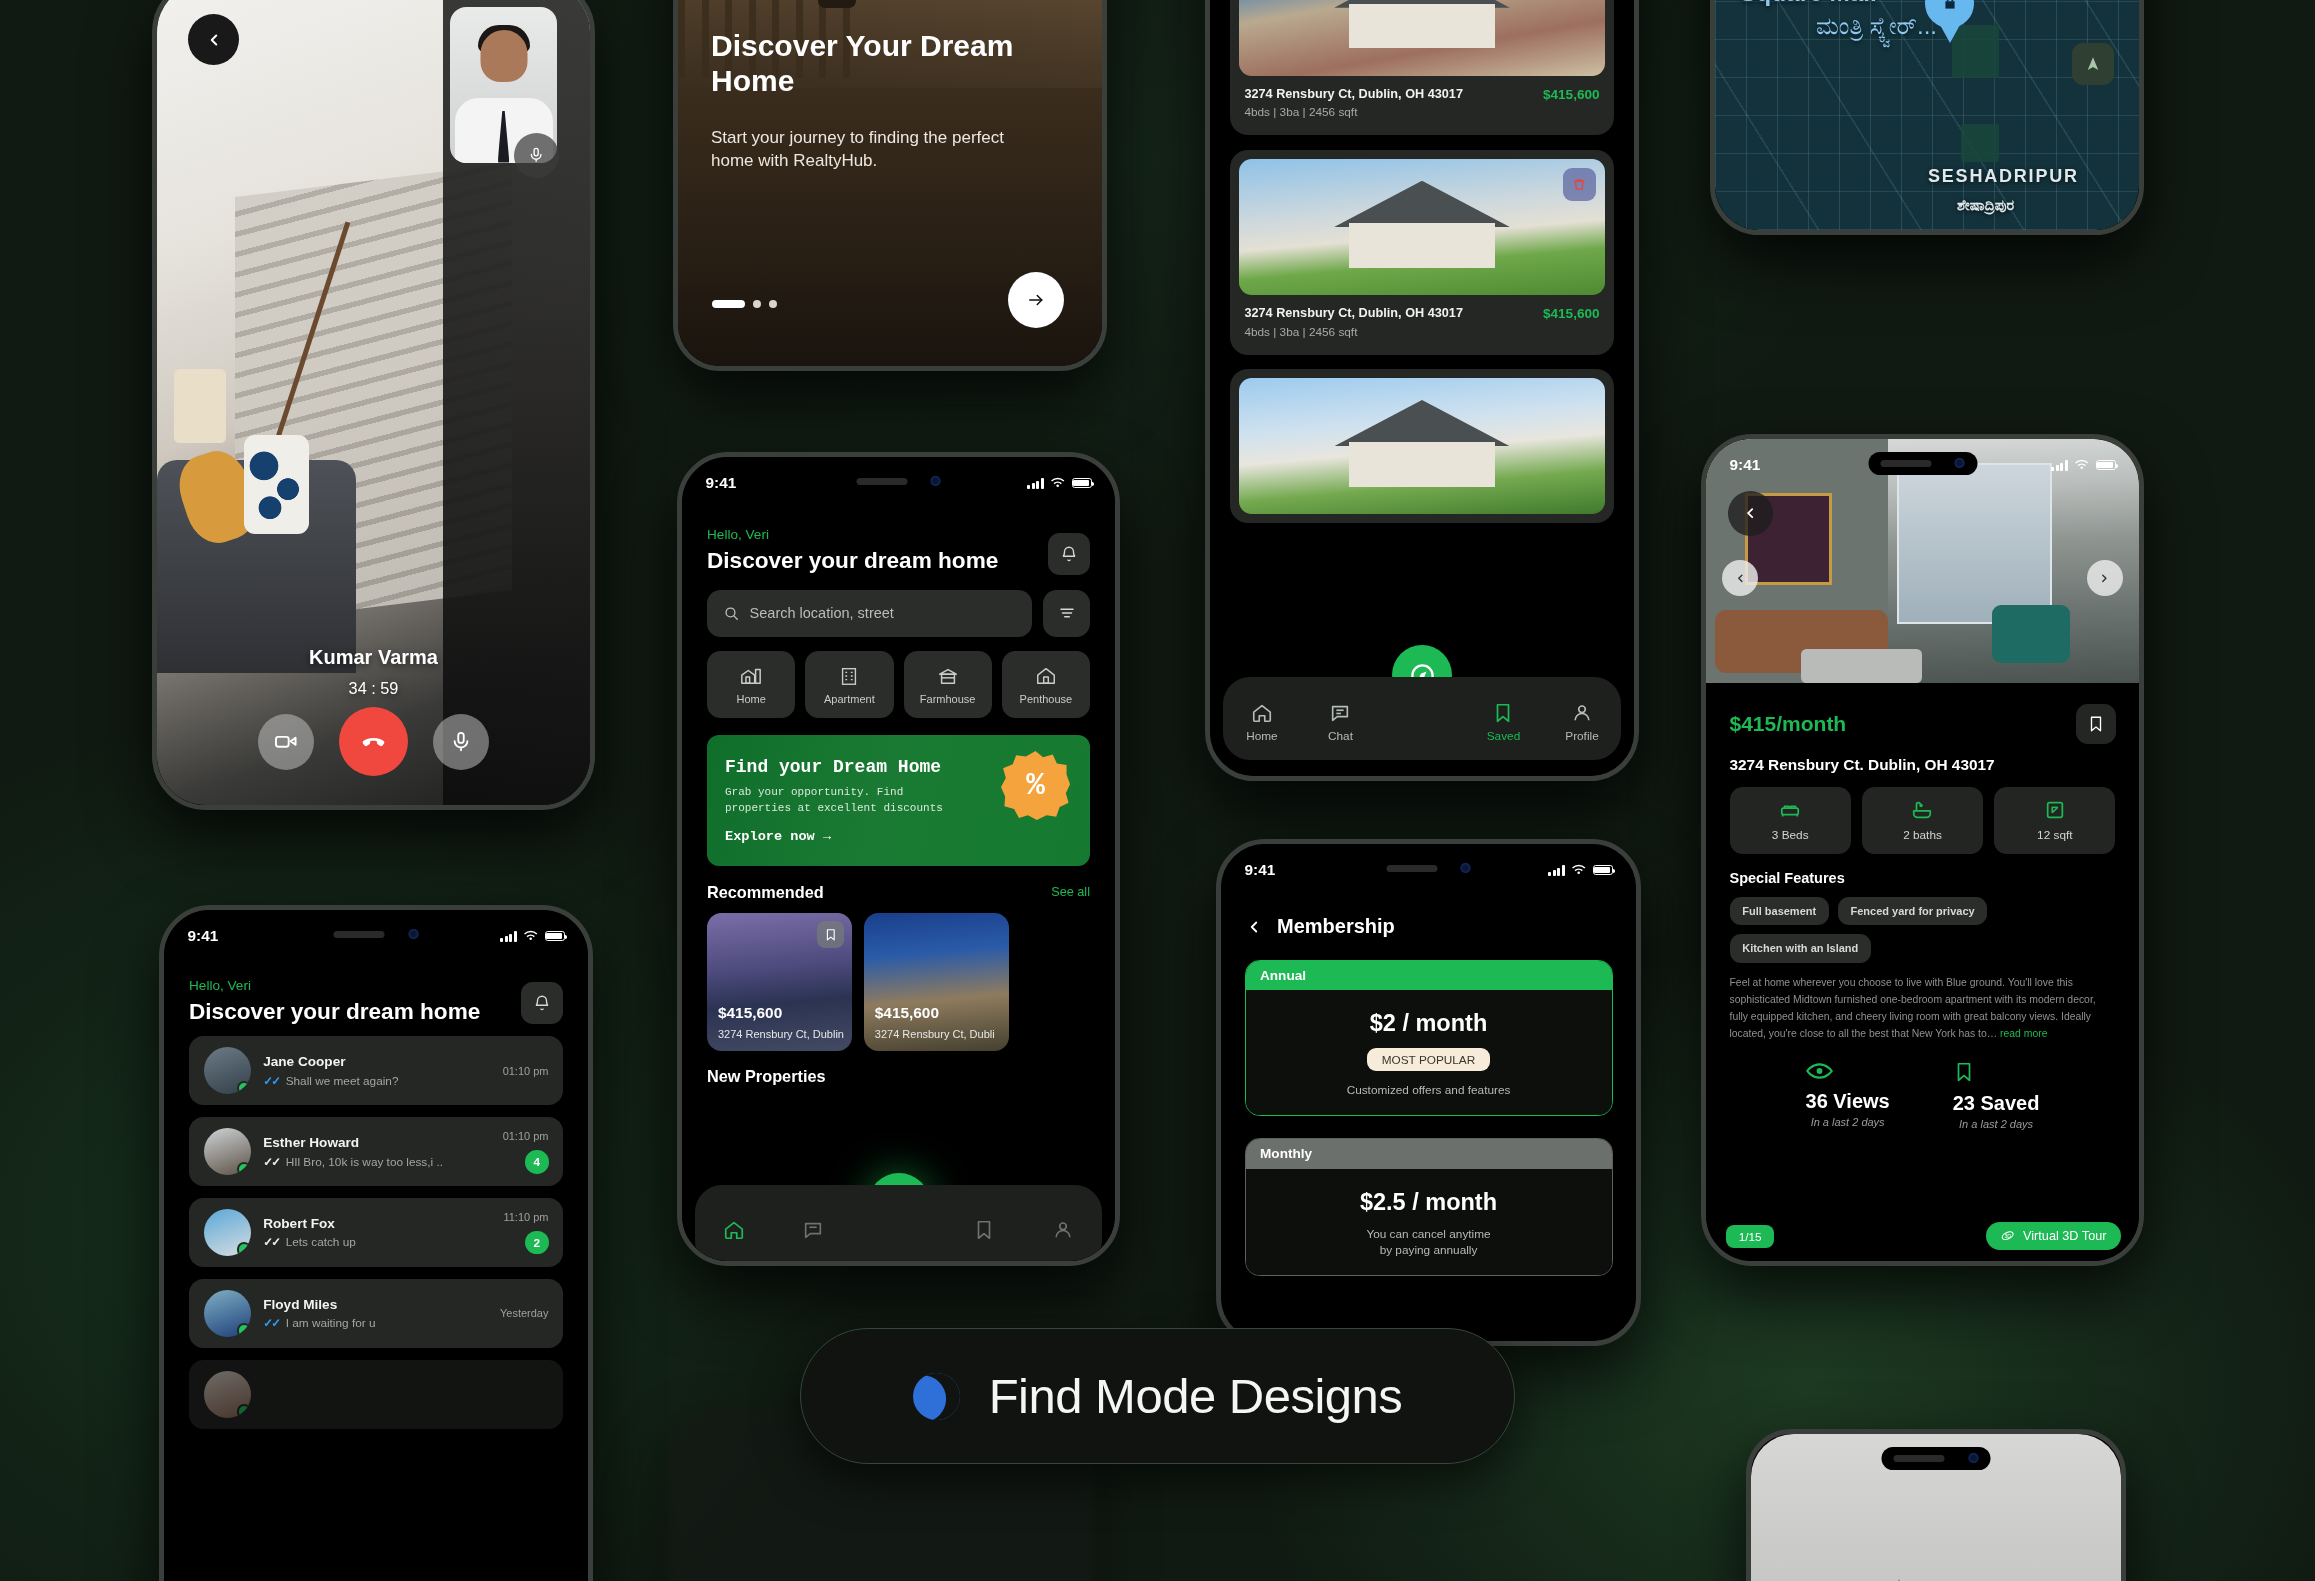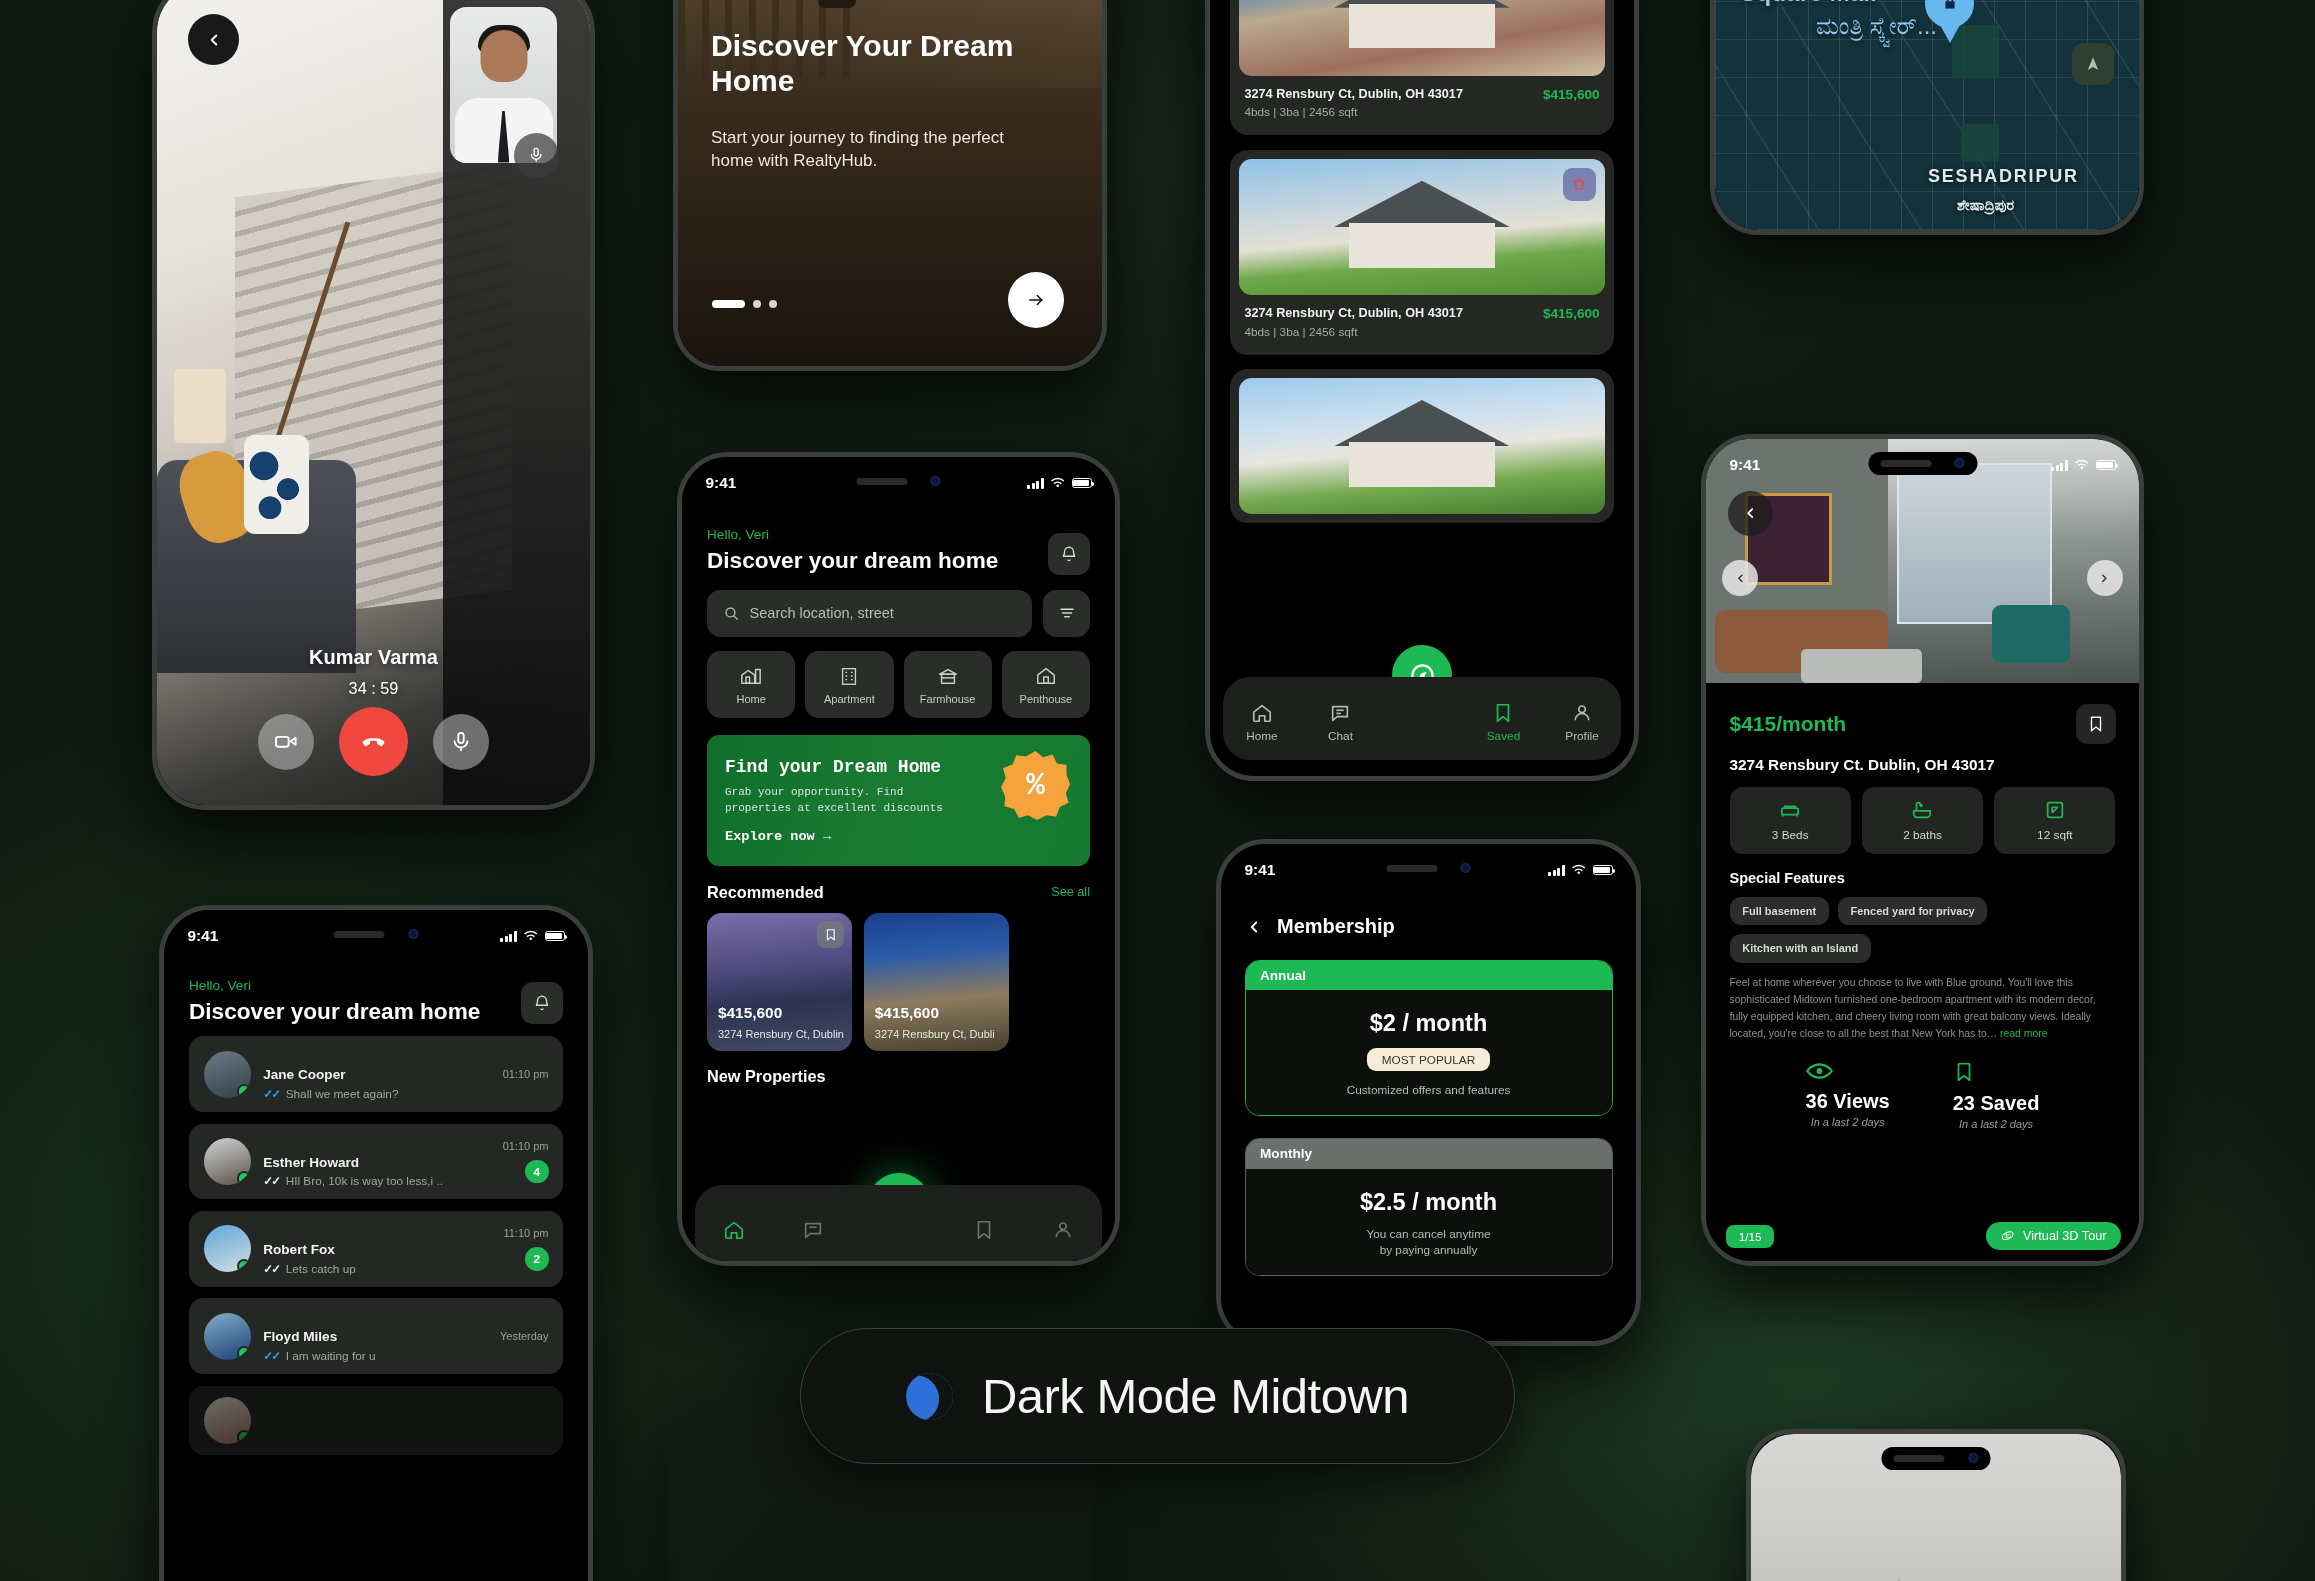--- a/index.html
+++ b/index.html
@@ -196,21 +196,21 @@
   #p6 .body{position:absolute;left:0;right:0;top:52px;bottom:0;padding:0 25px;}
   #p6 .hello{color:#1db954;font-size:13.6px;margin-top:16.3px;}
   #p6 .h1{color:#fff;font-size:22.6px;font-weight:600;margin-top:5.4px;}
   #p6 .bell{position:absolute;right:25px;top:20px;width:42px;height:42px;border-radius:11.8px;
      background:#2a2d2a;display:flex;align-items:center;justify-content:center;}
   #p6 .chat{display:flex;align-items:center;gap:12.7px;background:#242724;border-radius:14.5px;
      padding:11px 14.5px;margin-top:11.8px;position:relative;}
   #p6 .av{width:47px;height:47px;border-radius:50%;position:relative;flex:0 0 auto;overflow:hidden;}
   #p6 .av i{position:absolute;right:-0.9px;bottom:-0.9px;width:14.5px;height:14.5px;border-radius:50%;
      background:#22c55e;border:2.7px solid #242724;}
-  #p6 .cmid{flex:1;min-width:0;margin-top:20px;}
+  #p6 .cmid{flex:1;min-width:0;}
   #p6 .cname{color:#f2f4f2;font-size:13.6px;font-weight:600;}
   #p6 .cmsg{color:#a3a7a3;font-size:11.8px;margin-top:4.5px;display:flex;align-items:center;gap:6.3px;
      white-space:nowrap;overflow:hidden;text-overflow:ellipsis;}
   #p6 .tick{color:#2e9bf0;font-size:11.8px;font-weight:700;letter-spacing:-1.8px;}
   #p6 .tick.w{color:#e9ecea;}
   #p6 .cright{display:flex;flex-direction:column;align-items:flex-end;gap:8.1px;}
   #p6 .ctime{color:#9da19d;font-size:11px;}
   #p6 .cbadge{width:23.5px;height:23.5px;border-radius:50%;background:#1db954;color:#fff;font-size:11.8px;
      display:flex;align-items:center;justify-content:center;font-weight:700;}
   #p6 .fade{position:absolute;left:0;right:0;bottom:0;height:163px;
@@ -925,17 +925,17 @@
         <div class="obj"></div>
       <div class="notch">
           <span class="pill"></span>
           <span class="cam"></span>
         </div>
     </div>
   </div>
 
   <div id="banner">
     <div class="moon"></div>
-    <div class="txt">Dark Mode Midtown</div>
+    <div class="txt">Find Mode Designs</div>
   </div>
 
 </div>
 
 
 </body></html>

